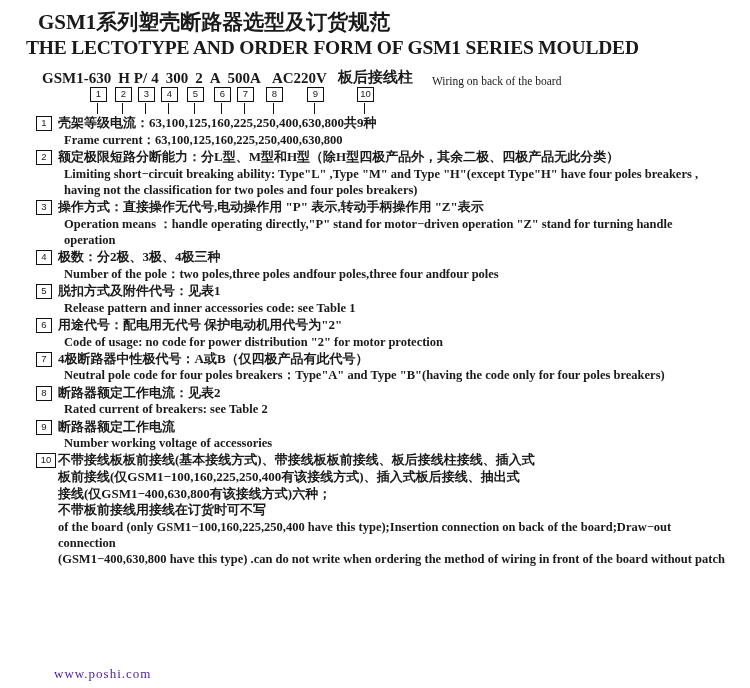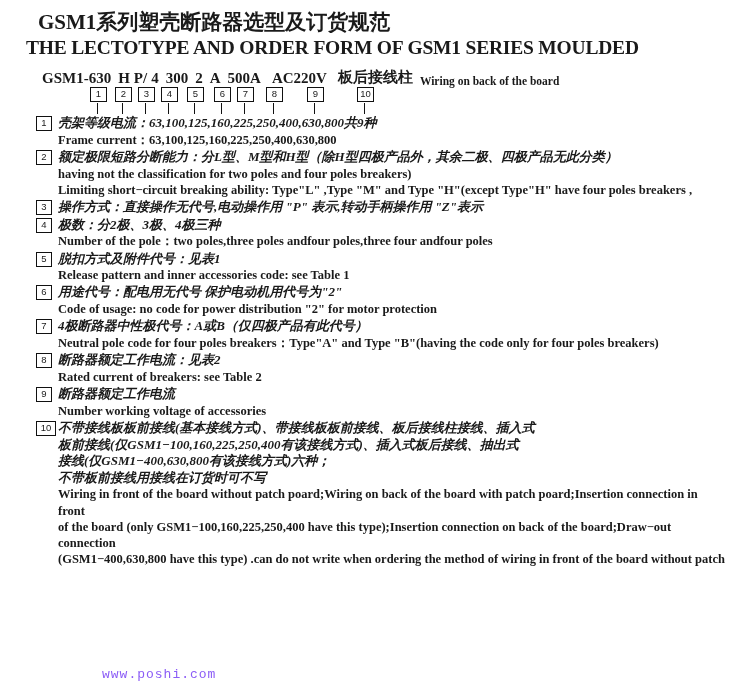--- a/index.html
+++ b/index.html
@@ -51,22 +51,22 @@
   }
   .code-row span {
     display: inline-block;
   }
   .cd {
     font-weight: bold;
     font-size: 15px;
   }
   .cd-small {
     font-size: 11.5px;
-    font-weight: bold;
-    margin-left: 7px;
+    font-weight: normal;
+    margin-left: 19px;
   }
   .gap { width: 7px; }
   .gap-s { width: 4px; }
   .gap-l { width: 11px; }
 
   
   .numrow {
     position: relative;
     height: 16px;
     margin-left: 20px;
@@ -118,39 +118,37 @@
     font-size: 9.5px;
     line-height: 12px;
     text-align: center;
     font-family: "Liberation Sans", sans-serif;
   }
   .cn {
     font-size: 13px;
     font-weight: bold;
     line-height: 1.28;
     white-space: nowrap;
-    font-style: italic;
   }
   .en {
     font-size: 12.5px;
     font-weight: bold;
     line-height: 1.3;
     font-family: "Liberation Serif", "DejaVu Serif", serif;
   }
-  .en.indent { margin-left: 0; }
+  .en.indent { margin-left: 6px; }
 
   .watermark {
     position: absolute;
     left: 54px;
     bottom: 6px;
     font-size: 13px;
-    color: #8b5cf6;
-    font-family: Liberation Mono, monospace;
+    color: #4c1d95;
+    font-family: Liberation Serif, serif;
     letter-spacing: 1px;
-    margin-left: 48px;
   }
 </style>
 </head>
 <body>
 
 <div class="page">
 
   <div class="title-cn">GSM1系列塑壳断路器选型及订货规范</div>
   <div class="title-en">
     <span>THE LECTOTYPE AND ORDER FORM OF GSM1 SERIES MOULDED</span>
@@ -209,27 +207,28 @@
 
     <div class="item">
       <span class="marker">1</span>
       <div class="cn">壳架等级电流：63,100,125,160,225,250,400,630,800共9种</div>
       <div class="en indent">Frame current：63,100,125,160,225,250,400,630,800</div>
     </div>
 
     <div class="item">
       <span class="marker">2</span>
       <div class="cn">额定极限短路分断能力：分L型、M型和H型（除H型四极产品外，其余二极、四极产品无此分类）</div>
+      <div class="en indent">Limiting short−circuit breaking ability: Type"L" ,Type "M" and Type "H"(except Type"H" have four poles breakers ,</div>
       <div class="en indent">having not the classification for two poles and four poles breakers)</div>
-      <div class="en indent">Limiting short−circuit breaking ability: Type"L" ,Type "M" and Type "H"(except Type"H" have four poles breakers ,</div>
     </div>
 
     <div class="item">
       <span class="marker">3</span>
       <div class="cn">操作方式：直接操作无代号,电动操作用 "P" 表示,转动手柄操作用 "Z"表示</div>
+      <div class="en indent">Operation means ：handle operating directly,"P" stand for motor−driven operation "Z" stand for turning handle operation</div>
     </div>
 
     <div class="item">
       <span class="marker">4</span>
       <div class="cn">极数：分2极、3极、4极三种</div>
       <div class="en indent">Number of the pole：two poles,three poles andfour poles,three four andfour poles</div>
     </div>
 
     <div class="item">
       <span class="marker">5</span>
@@ -260,21 +259,20 @@
       <div class="cn">断路器额定工作电流</div>
       <div class="en indent">Number working voltage of accessories</div>
     </div>
 
     <div class="item">
       <span class="marker" style="width:18px">10</span>
       <div class="cn">不带接线板板前接线(基本接线方式)、带接线板板前接线、板后接线柱接线、插入式</div>
       <div class="cn">板前接线(仅GSM1−100,160,225,250,400有该接线方式)、插入式板后接线、抽出式</div>
       <div class="cn">接线(仅GSM1−400,630,800有该接线方式)六种；</div>
       <div class="cn">不带板前接线用接线在订货时可不写</div>
-      <div class="en">Wiring in front of the board without patch poard;Wiring on back of the board with patch poard;Insertion connection in front</div>
       <div class="en">of the board (only GSM1−100,160,225,250,400 have this type);Insertion connection on back of the board;Draw−out connection</div>
       <div class="en">(GSM1−400,630,800 have this type) .can do not write when ordering the method of wiring in front of the board without patch</div>
     </div>
 
   </div>
 
   <div class="watermark">www.poshi.com</div>
 </div>
 
 </body></html>

